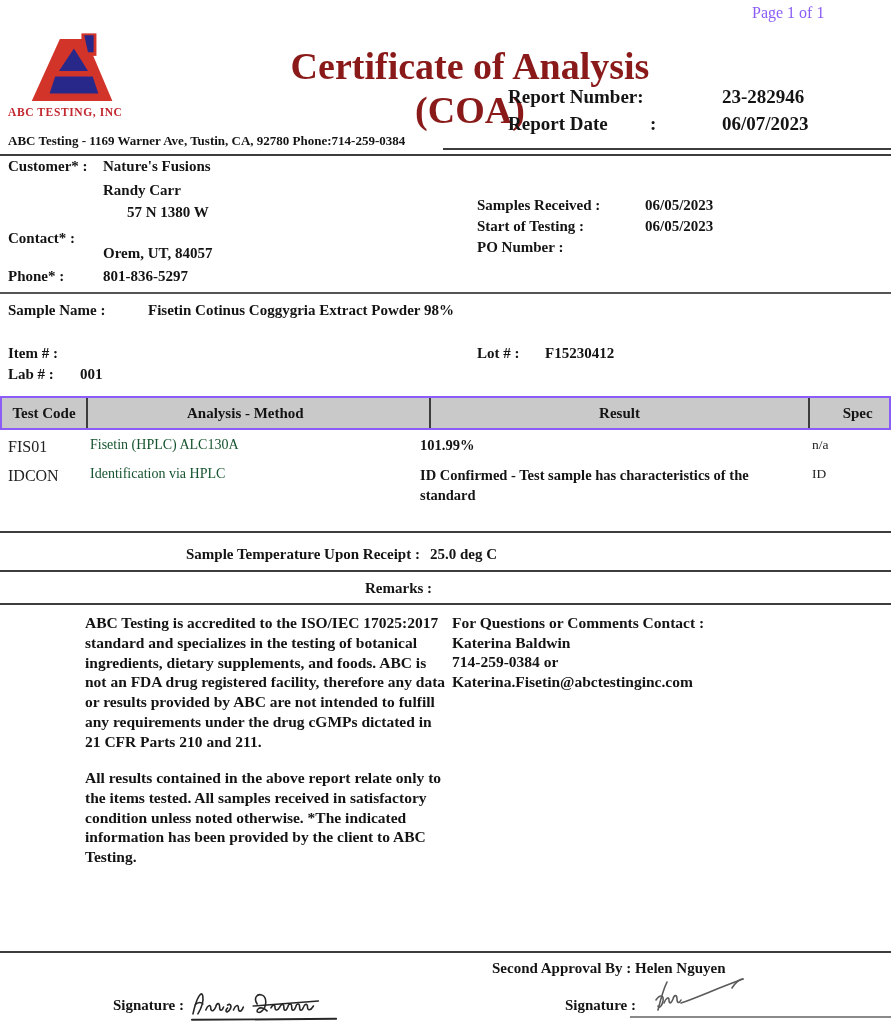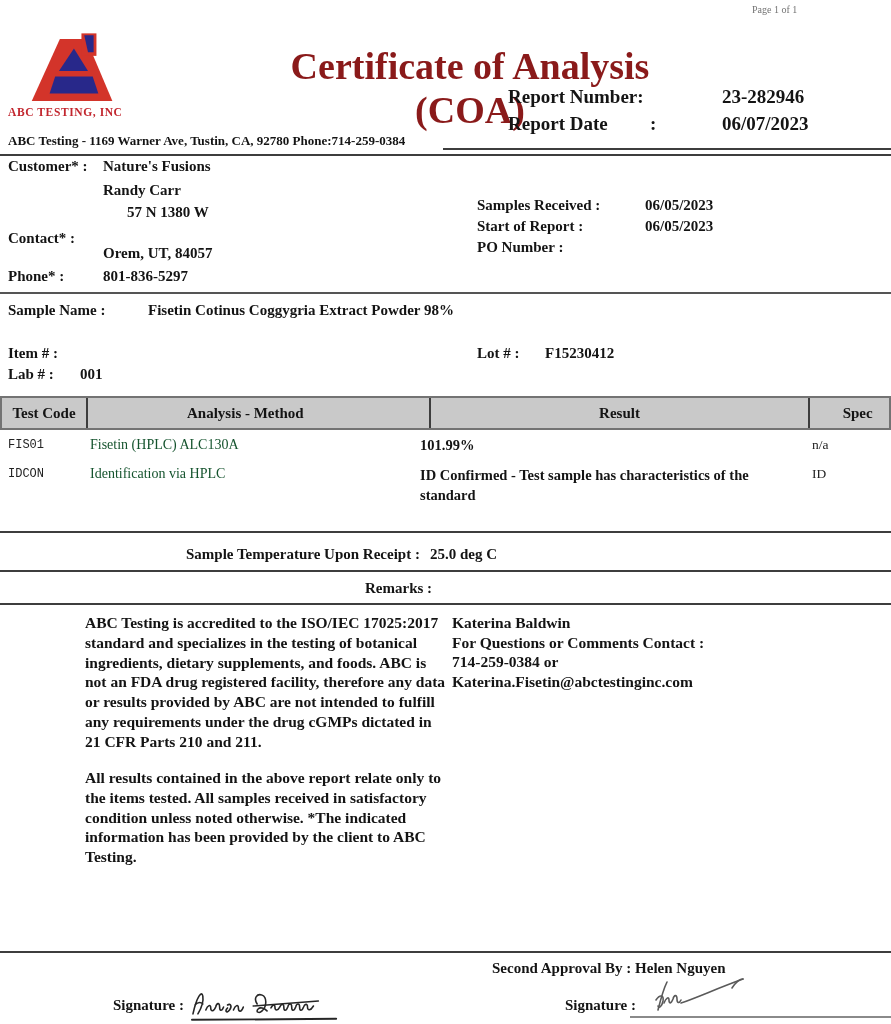--- a/index.html
+++ b/index.html
@@ -5,40 +5,40 @@
   html,body { margin:0; padding:0; background:#e8e8e8; }
   .page {
     position:relative; width:891px; height:1024px; margin:0 auto;
     background:#ffffff; overflow:hidden;
     font-family:"Liberation Serif", serif; color:#141414;
   }
   .abs { position:absolute; }
   .rule { position:absolute; background:#3d3d3d; height:2px; }
   .rule.thin { height:1.5px; background:#555; }
 
-  .page-indicator { font-size:10px; color:#737373; }
+  .page-indicator { font-size:16px; color:#8b5cf6; }
   .logo-text { font-size:11.5px; font-weight:bold; color:#c2262e; letter-spacing:0.6px; }
   .title { margin:0; font-size:38px; font-weight:bold; color:#8a1a1a; text-align:center; }
   .rep-label { font-size:19px; font-weight:bold; }
   .rep-val { font-size:19px; font-weight:bold; }
   .address { font-size:13px; font-weight:bold; }
   .lbl { font-size:15px; font-weight:bold; }
   .val { font-size:15px; font-weight:bold; }
 
   .thead {
     position:absolute; display:flex; box-sizing:border-box;
-    background:#c9c9c9; border:2px solid #737373;
+    background:#c9c9c9; border:2px solid #8b5cf6;
   }
   .thead .cell {
     box-sizing:border-box; display:flex; align-items:center; justify-content:center;
     font-size:15px; font-weight:bold; border-left:2px solid #3d3d3d; height:100%;
   }
   .thead .cell:first-child { border-left:none; }
 
-  .tcode { font-size:12px; color:#222;font-family:Liberation Mono, monospace; }
+  .tcode { font-size:16px; color:#222; }
   .tmethod { font-size:14px; color:#14532d; }
   .tresult { font-size:14.5px; font-weight:bold; }
   .tspec { font-size:13.5px; color:#222; }
 
   .body-par { font-size:15.5px; font-weight:bold; line-height:19.8px; text-align:left; }
   .contact-line { font-size:15.5px; font-weight:bold; line-height:19.7px; }
 
   .sig-label { font-size:15px; font-weight:bold; }
   .approval { font-size:15px; font-weight:bold; }
 </style>
@@ -75,21 +75,21 @@
   <div class="abs val" style="left:103px; top:158px;">Nature's Fusions</div>
   <div class="abs lbl" style="left:8px; top:182px;margin-top:48px;">Contact* :</div>
   <div class="abs val" style="left:103px; top:182px;">Randy Carr</div>
   <div class="abs val" style="left:103px; top:204px;margin-left:24px;">57 N 1380 W</div>
   <div class="abs val" style="left:103px; top:245px;">Orem, UT, 84057</div>
   <div class="abs lbl" style="left:8px; top:268px;">Phone* :</div>
   <div class="abs val" style="left:103px; top:268px;">801-836-5297</div>
 
   <div class="abs lbl" style="left:477px; top:197px;">Samples Received :</div>
   <div class="abs val" style="left:645px; top:197px;">06/05/2023</div>
-  <div class="abs lbl" style="left:477px; top:218px;">Start of Report :</div>
+  <div class="abs lbl" style="left:477px; top:218px;">Start of Testing :</div>
   <div class="abs val" style="left:645px; top:218px;">06/05/2023</div>
   <div class="abs lbl" style="left:477px; top:239px;">PO Number :</div>
   <div class="abs val" style="left:585px; top:239px;"></div>
 
   <div class="rule thin" style="left:0; top:292px; width:891px;"></div>
 
   <div class="abs lbl" style="left:8px; top:302px;">Sample Name :</div>
   <div class="abs val" style="left:148px; top:302px;">Fisetin Cotinus Coggygria Extract Powder 98%</div>
   <div class="abs lbl" style="left:8px; top:345px;">Item # :</div>
   <div class="abs val" style="left:80px; top:345px;"></div>
@@ -128,22 +128,22 @@
     <span class="lbl">Remarks  :</span>
     <span class="val"></span>
   </div>
 
   <div class="rule" style="left:0; top:603px; width:891px;"></div>
 
   <div class="abs body-par" style="left:85px; top:613px; width:364px;">ABC Testing is accredited to the ISO/IEC 17025:2017 standard and specializes in the testing of botanical ingredients, dietary supplements, and foods. ABC is not an FDA drug registered facility, therefore any data or results provided by ABC are not intended to fulfill any requirements under the drug cGMPs dictated in 21 CFR Parts 210 and 211.</div>
   <div class="abs body-par" style="left:85px; top:768px; width:364px;">All results contained in the above report relate only to the items tested. All samples received in satisfactory condition unless noted otherwise. *The indicated information has been provided by the client to ABC Testing.</div>
 
   <div class="abs" style="left:452px; top:613px; width:310px;">
+    <div class="contact-line">For Questions or Comments Contact :</div>
     <div class="contact-line">Katerina Baldwin</div>
-    <div class="contact-line">For Questions or Comments Contact :</div>
     <div class="contact-line">714-259-0384 or</div>
     <div class="contact-line">Katerina.Fisetin@abctestinginc.com</div>
   </div>
 
   <div class="rule" style="left:0; top:951px; width:891px;"></div>
 
   <div class="abs approval" style="left:492px; top:960px;">
     <span>Second Approval By :</span>
     <span>Helen Nguyen</span>
   </div>

